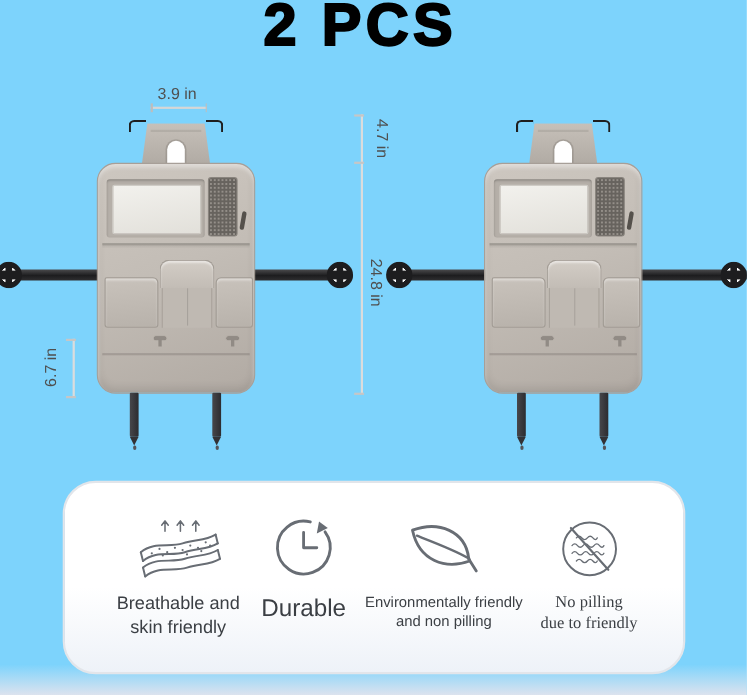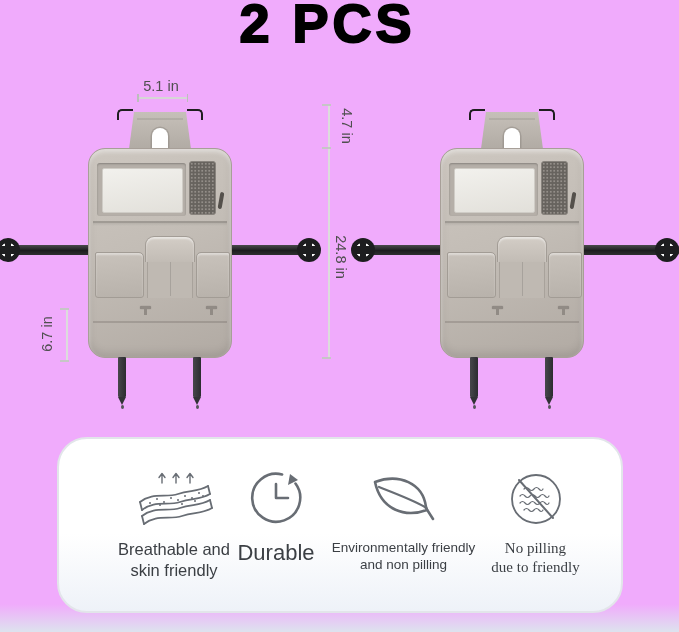--- a/index.html
+++ b/index.html
@@ -1,16 +1,16 @@
 <!DOCTYPE html>
 <html><head>
 <meta charset="utf-8">
 <style>
   html,body{margin:0;padding:0;background:#fff;}
-  .stage{position:relative;width:679px;height:632px;background:#f0abfc;overflow:hidden;
+  .stage{position:relative;width:679px;height:632px;background:#7dd3fc;overflow:hidden;
          font-family:"Liberation Sans",sans-serif;}
 
   
   .title{position:absolute;left:-12px;top:-8px;width:679px;text-align:center;
          font-size:54px;font-weight:900;color:#000;letter-spacing:4px;
          -webkit-text-stroke:2px #000;}
 
   
   .m-text{position:absolute;font-size:14.5px;color:#4f4f4f;text-align:center;}
   .m-rot{transform:rotate(90deg);}
@@ -82,35 +82,35 @@
        background:#55555a;border-radius:50%;}
   .strap1{left:30px;} .strap2{left:105px;}
 
   
   .panel{position:absolute;left:57px;top:437px;width:566px;height:176px;border-radius:30px;
        border:2px solid #e2e5ea;box-sizing:border-box;
        background:linear-gradient(180deg,#ffffff 55%,#eef2f8 100%);z-index:2;}
   .bottom-fade{position:absolute;left:0;top:604px;width:679px;height:28px;z-index:1;
        background:linear-gradient(180deg,rgba(255,255,255,0),#dde3ee);}
   .feat{position:absolute;top:458px;display:flex;flex-direction:column;align-items:center;z-index:3;}
-  .f1{left:104px;width:140px;} .f2{left:216px;width:120px;} .f3{left:331px;width:145px;} .f4{left:468px;width:135px;}
+  .f1{left:92px;width:140px;} .f2{left:216px;width:120px;} .f3{left:331px;width:145px;} .f4{left:468px;width:135px;}
   .icon-box{height:70px;display:flex;align-items:flex-end;justify-content:center;margin-bottom:11px;}
   .feat svg{stroke:#686d74;fill:none;stroke-linecap:round;stroke-linejoin:round;}
   .flabel{text-align:center;color:#3b3f44;line-height:1.28;}
   .f1 .flabel{font-size:16.5px;} .f2 .flabel{font-size:22px;}
   .f3 .flabel{font-size:13.5px;} .f4 .flabel{font-size:15px;font-family:Liberation Serif, serif;}
 </style>
 </head>
 <body>
 
 <div class="stage">
 
   <div class="title">2 PCS</div>
 
-  <div class="m-text" style="left:121px;top:78px;width:80px;">5.1 in</div>
+  <div class="m-text" style="left:121px;top:78px;width:80px;">3.9 in</div>
   <div class="hline" style="left:137px;top:97px;width:51px;"></div>
 
   <div class="bar" style="left:0;width:309px;"></div>
   <div class="bar" style="left:363px;width:316px;"></div>
   <div class="mount" style="left:-4px;"></div>
   <div class="mount" style="left:297px;"></div>
   <div class="mount" style="left:351px;"></div>
   <div class="mount" style="left:655px;"></div>
 
   <div class="org" style="left:88px;">

